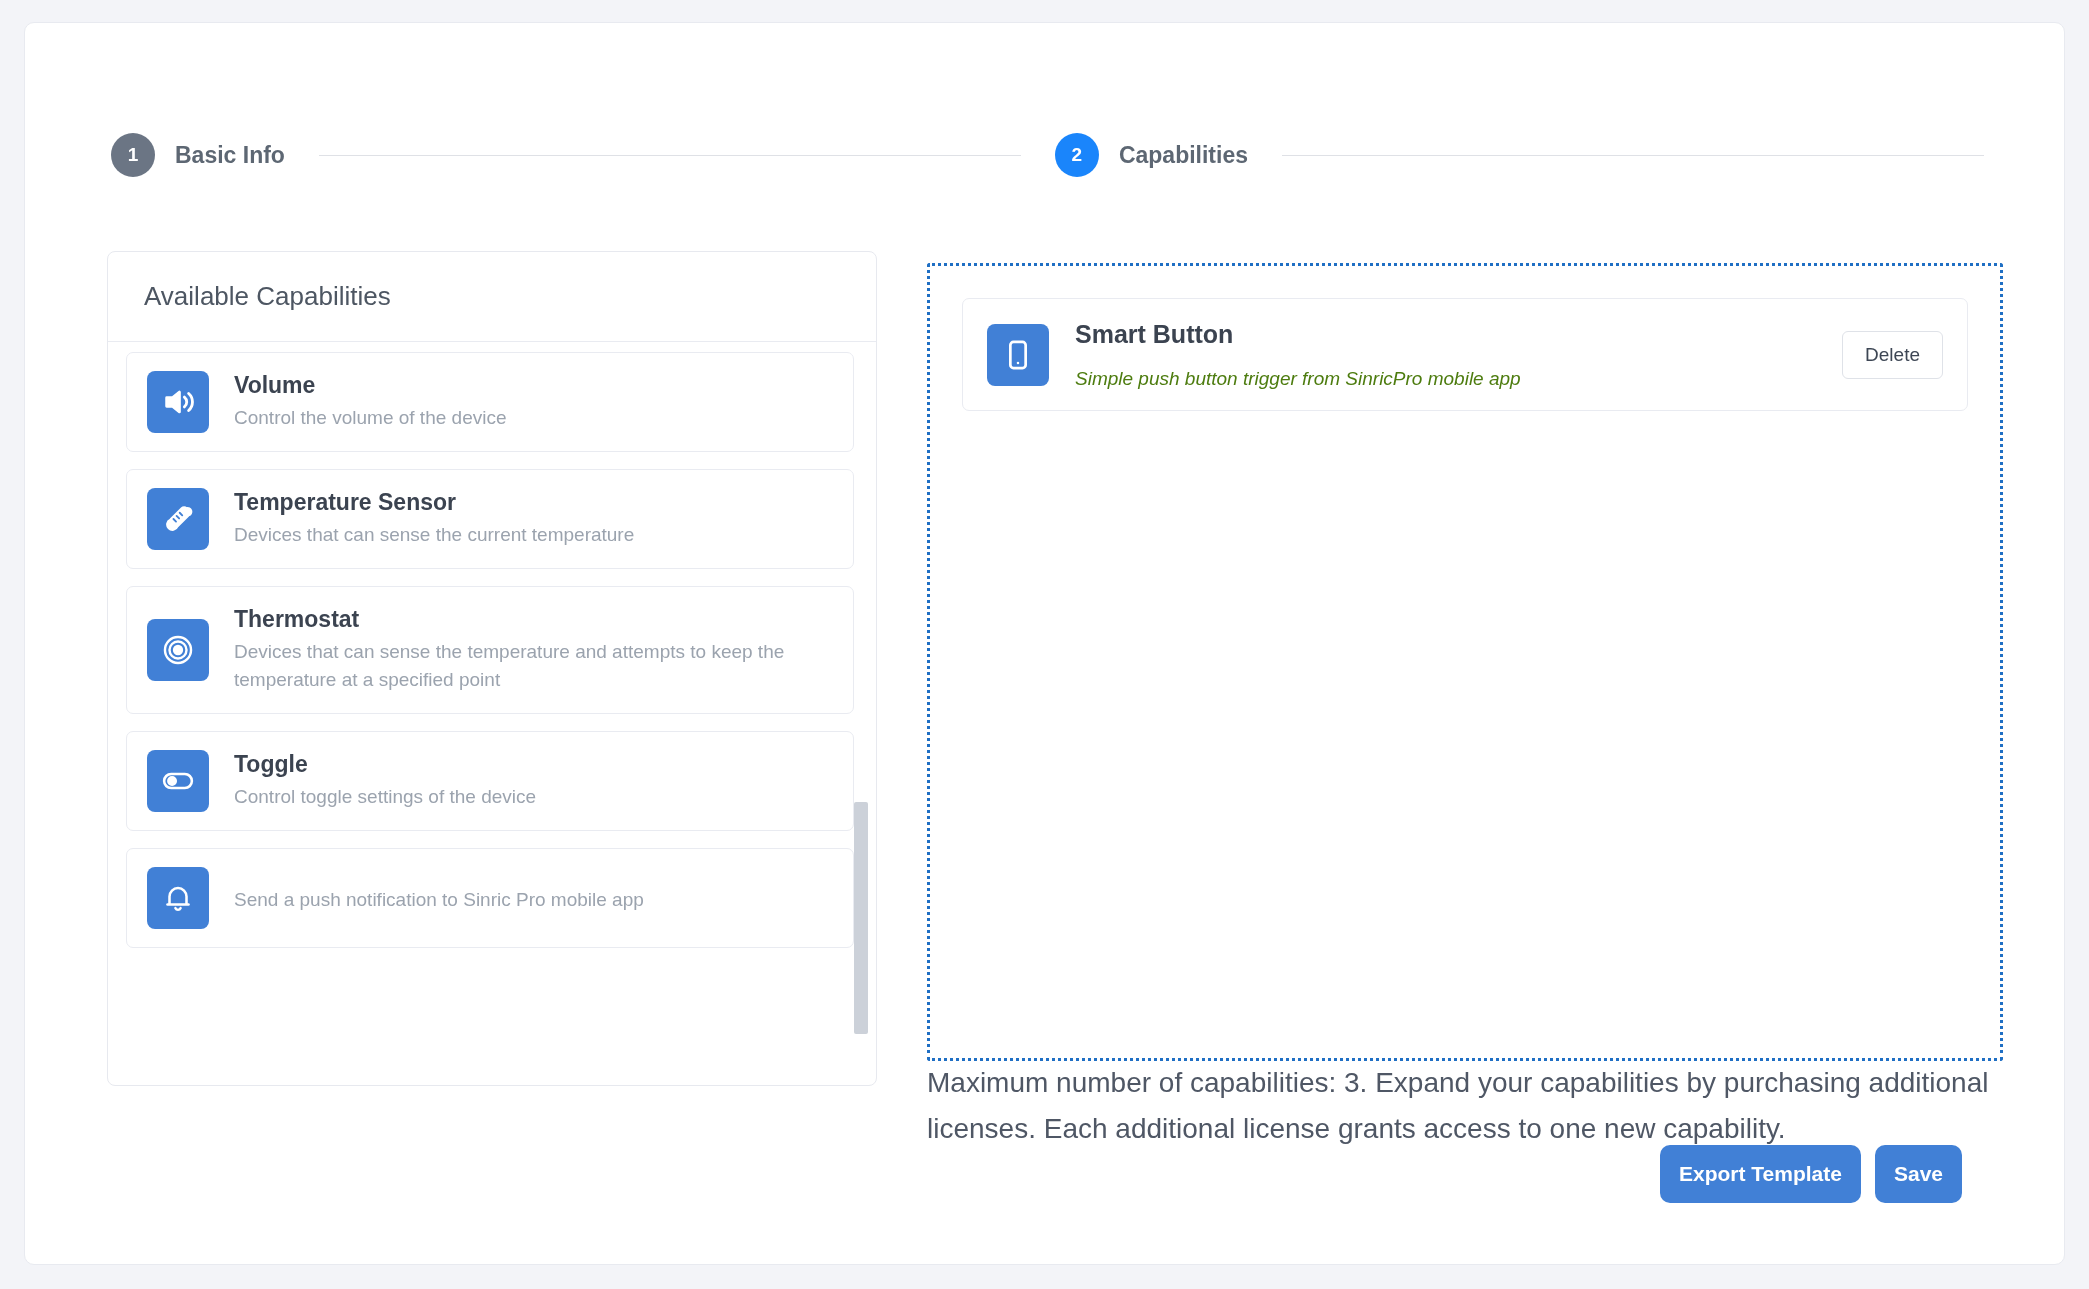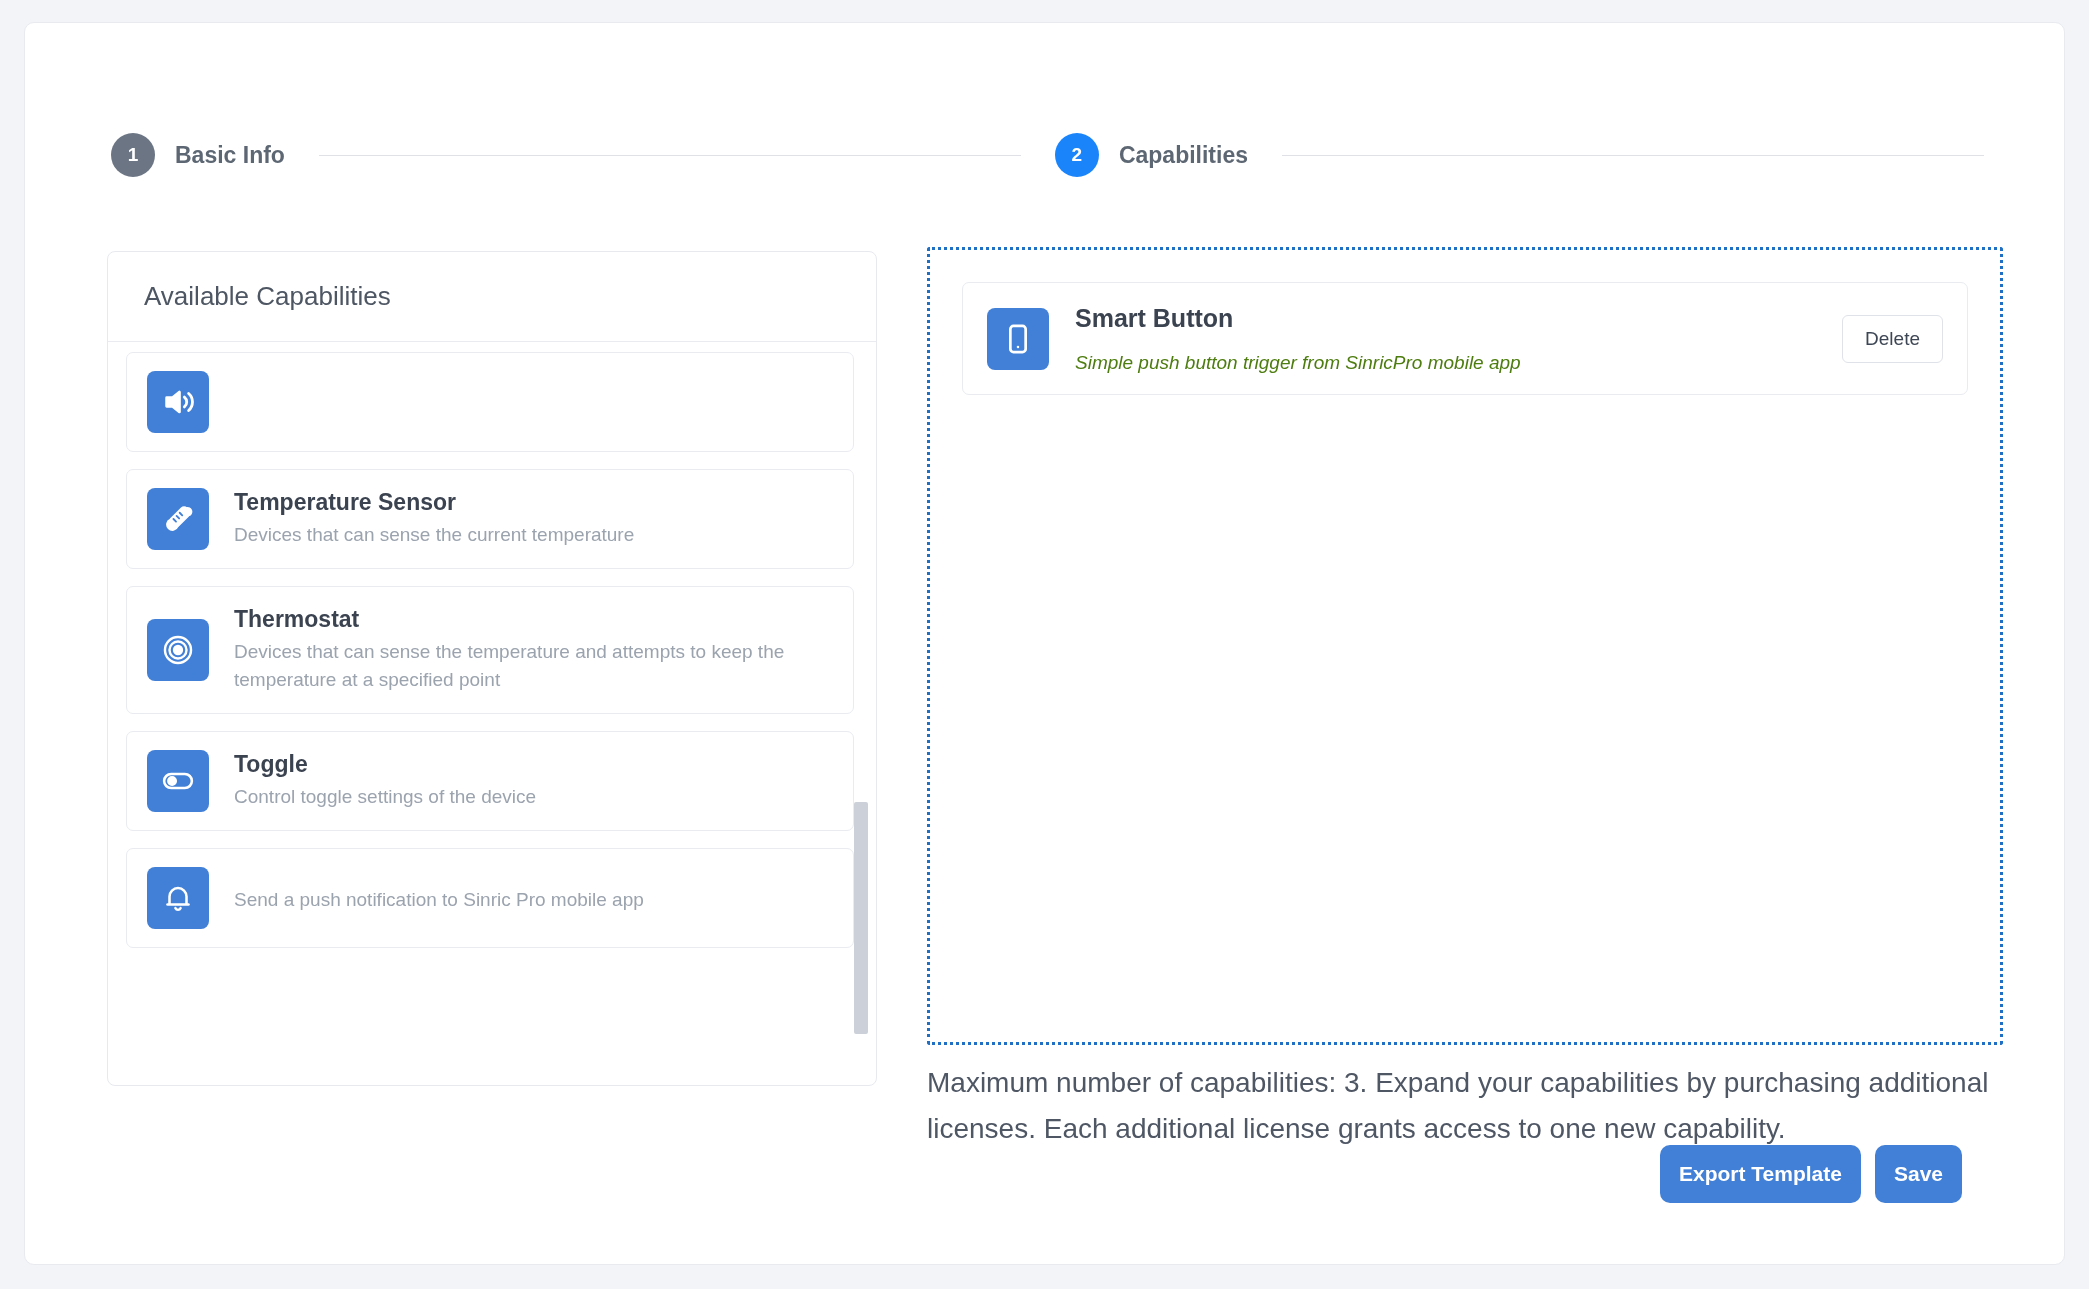--- a/index.html
+++ b/index.html
@@ -150,21 +150,21 @@
     width: 14px;
     height: 232px;
     background: #ccd1d9;
     border-radius: 2px;
   }
 
   
   .dropzone {
     position: absolute;
     left: 902px;
-    top: 224px;
+    top: 240px;
     width: 1076px;
     height: 798px;
     border: 3px dotted #1f6fc4;
     border-radius: 3px;
     padding: 32px;
   }
   .selected-card {
     display: flex;
     align-items: center;
     background: #ffffff;
@@ -262,20 +262,24 @@
       <div class="cap-list">
 
         <div class="cap-item">
           <div class="cap-icon">
             <svg width="34" height="34" viewBox="0 0 24 24" fill="none" stroke="#ffffff" stroke-width="2" stroke-linecap="round" stroke-linejoin="round">
               <polygon points="4,9 8,9 13,5 13,19 8,15 4,15" fill="#ffffff" stroke="#ffffff"></polygon>
               <path d="M16.5 8.5a4.5 4.5 0 0 1 0 7"></path>
               <path d="M19.5 6a8 8 0 0 1 0 12"></path>
             </svg>
           </div>
+          <div class="cap-text">
+            <div class="cap-title">Volume</div>
+            <div class="cap-desc">Control the volume of the device</div>
+          </div>
         </div>
 
         <div class="cap-item">
           <div class="cap-icon">
             <svg width="34" height="34" viewBox="0 0 24 24" fill="none" stroke="#ffffff" stroke-width="2" stroke-linecap="round" stroke-linejoin="round">
               <path d="M18 4.4a2.4 2.4 0 0 0-3.4 0L6.6 12.4a3.8 3.8 0 1 0 5 5l8-8a2.4 2.4 0 0 0-1.6-5z" fill="#ffffff" stroke="#ffffff" stroke-width="1.4"></path>
               <path d="M13.2 7.6l1.8 1.8M11 9.8l1.8 1.8M8.8 12l1.8 1.8" stroke="#4180d6" stroke-width="1.3"></path>
             </svg>
           </div>
           <div class="cap-text">

